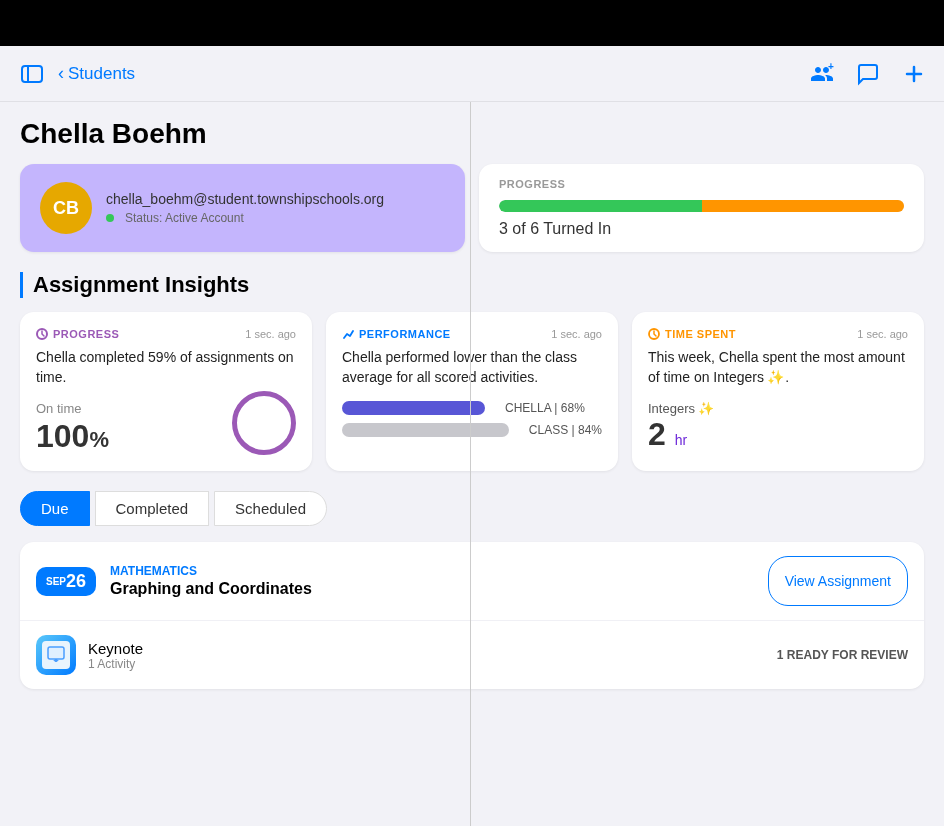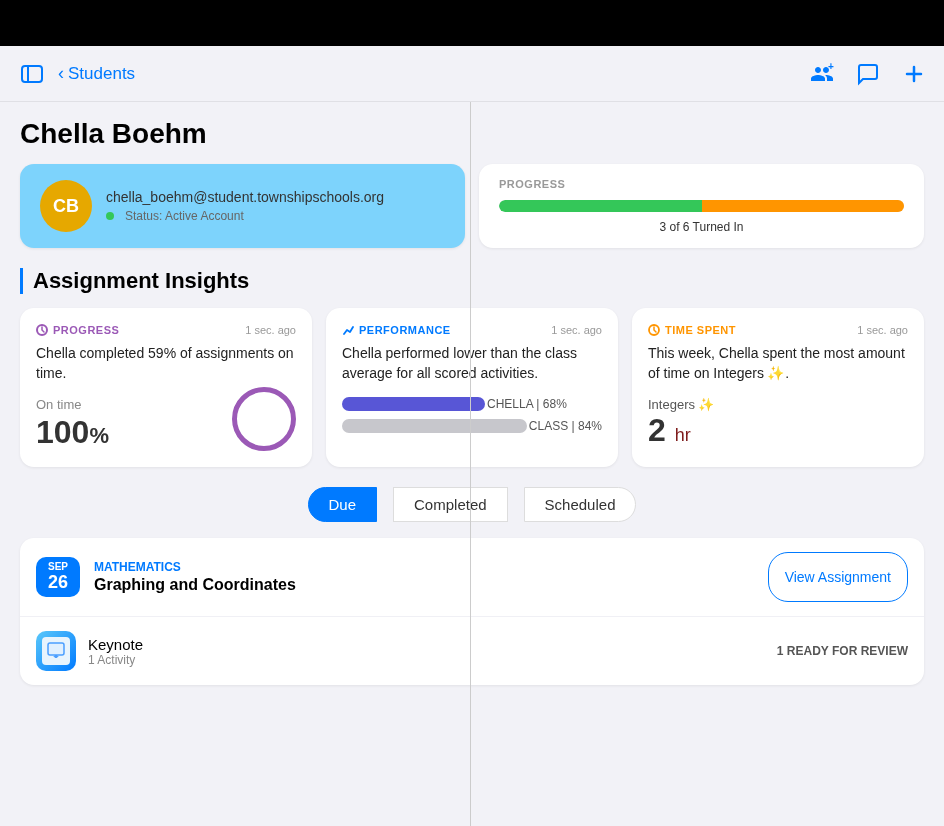--- a/index.html
+++ b/index.html
@@ -60,21 +60,21 @@
       height: calc(100% - 56px);
     }
     .student-name {
       font-size: 28px; font-weight: 700; color: #000;
       margin-bottom: 14px;
     }
     .top-cards {
       display: flex; gap: 14px; margin-bottom: 20px;
     }
     .profile-card {
-      background: #7dd3fc;
+      background: #c4b5fd;
       border-radius: 14px;
       padding: 16px 20px;
       display: flex; align-items: center; gap: 14px;
       flex: 1;
       box-shadow: 0 1px 3px rgba(0,0,0,0.07);
     }
     .avatar {
       width: 52px; height: 52px; border-radius: 50%;
       background: #e6a800;
       display: flex; align-items: center; justify-content: center;
@@ -104,21 +104,21 @@
     .progress-bar-green {
       position: absolute; left: 0; top: 0; bottom: 0;
       background: #34c759; border-radius: 6px 0 0 6px;
       width: 50%;
     }
     .progress-bar-orange {
       position: absolute; top: 0; bottom: 0;
       background: #ff9500;
       left: 50%; width: 50%;
     }
-    .progress-text { font-size: 12px; font-weight: 500; color: #333; text-align: center; }
+    .progress-text { font-size: 16px; font-weight: 500; color: #333; }
     .section-title {
       font-size: 22px; font-weight: 700; color: #000;
       margin-bottom: 14px;
       border-left: 3px solid #007aff; padding-left: 10px;
     }
     .insights-cards {
       display: flex; gap: 14px; margin-bottom: 20px;
     }
     .insight-card {
       background: #fff; border-radius: 14px; padding: 16px;
@@ -137,30 +137,30 @@
     .insight-time { font-size: 11px; color: #999; }
     .insight-desc { font-size: 14px; color: #222; margin-bottom: 14px; line-height: 1.4; }
     .on-time-label { font-size: 13px; color: #888; margin-bottom: 2px; }
     .on-time-value { font-size: 32px; font-weight: 700; color: #333; }
     .circle-indicator {
       position: absolute; right: 16px; bottom: 16px;
       width: 64px; height: 64px; border-radius: 50%;
       border: 5px solid #9b59b6;
       background: transparent;
     }
-    .perf-bar-row { display: flex; align-items: center; gap: 2px; margin-bottom: 8px; text-align: right; }
+    .perf-bar-row { display: flex; align-items: center; gap: 20px; margin-bottom: 8px; text-align: right; }
     .perf-bar { height: 14px; border-radius: 7px; }
     .perf-bar-blue { background: #5856d6; }
     .perf-bar-gray { background: #c7c7cc; }
     .perf-label { font-size: 12px; color: #555; white-space: nowrap; }
     .time-spent-value { font-size: 32px; font-weight: 700; color: #333; }
-    .time-spent-unit { font-size: 18px; font-weight: 400; color: #7f1d1d; margin-top: 48px; }
+    .time-spent-unit { font-size: 14px; font-weight: 400; color: #6d28d9; margin-top: 48px; }
     .time-spent-subject { font-size: 13px; color: #555; }
     .filter-tabs {
-      display: flex; justify-content: center; gap: 16px;
+      display: flex; gap: 5px;
       margin-bottom: 16px;
     }
     .filter-tab {
       padding: 8px 20px;
       font-size: 15px; color: #333;
       background: #fff;
       border: 1px solid #ddd; cursor: pointer;
     }
     .filter-tab:first-child { border-radius: 20px 0 0 20px; }
     .filter-tab:last-child { border-radius: 0 20px 20px 0; }
@@ -171,21 +171,21 @@
       background: #fff; border-radius: 14px;
       padding: 0; margin-bottom: 14px;
       box-shadow: 0 1px 3px rgba(0,0,0,0.07);
       overflow: hidden;
     }
     .assignment-header {
       display: flex; align-items: center; padding: 14px 16px;
       border-bottom: 1px solid #f0f0f5;
     }
     .date-badge {
-      display: flex; flex-direction: column; align-items: center;
+      display: flex; flex-direction: row; align-items: center;
       background: #007aff; border-radius: 10px;
       padding: 4px 10px; min-width: 44px;
       margin-right: 14px; color: #fff;
     }
     .date-month { font-size: 10px; font-weight: 600; text-transform: uppercase; }
     .date-day { font-size: 18px; font-weight: 700; }
     .assignment-info { flex: 1; }
     .assignment-subject { font-size: 12px; font-weight: 700; color: #007aff; text-transform: uppercase; margin-bottom: 2px; }
     .assignment-title { font-size: 16px; font-weight: 600; color: #000; }
     .view-assignment-btn {

